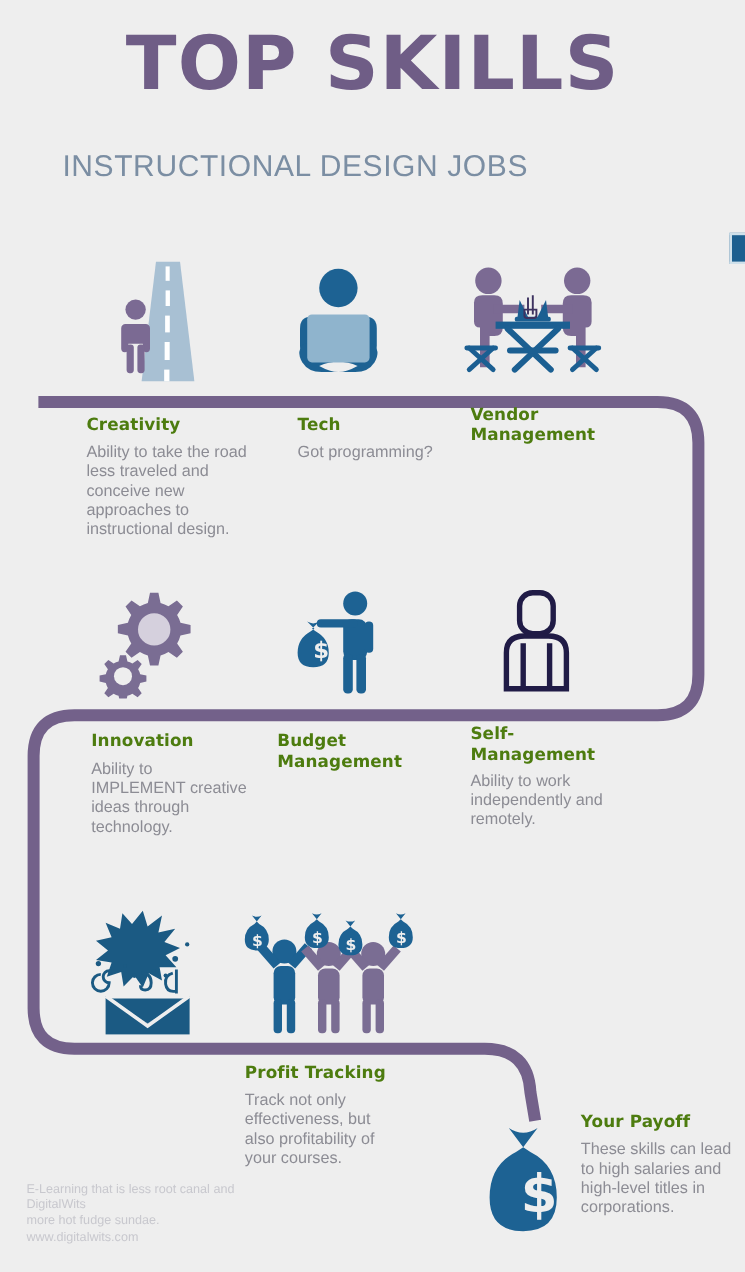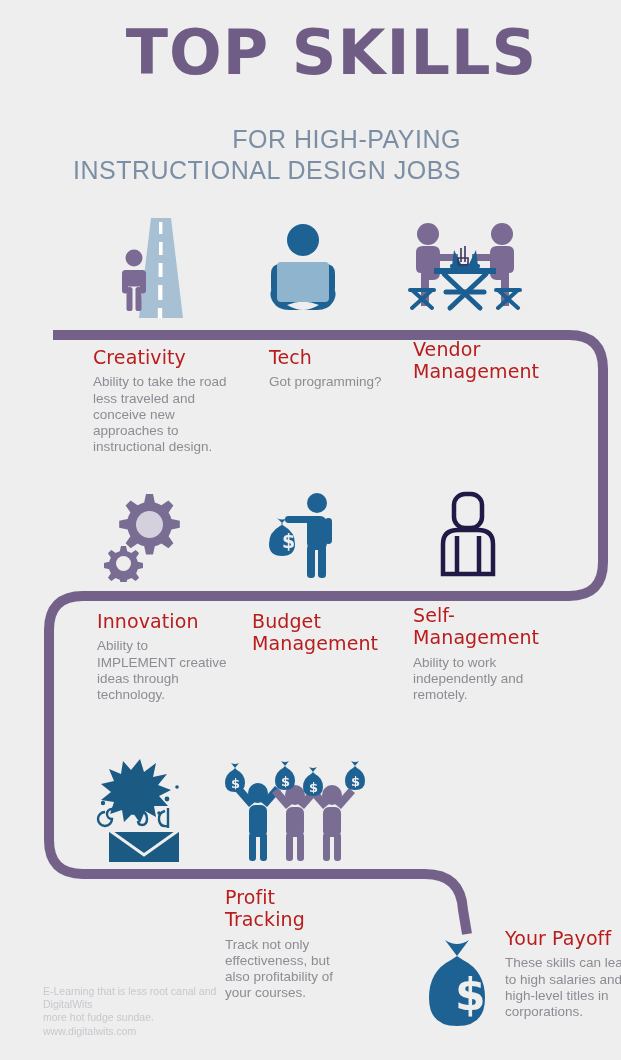--- a/index.html
+++ b/index.html
@@ -2,21 +2,21 @@
 <html><head>
 <meta charset="utf-8">
 <style>
   html,body{margin:0;padding:0;}
   body{
     width:621px;height:1060px;
     background:#eeeeee;
     font-family:"Liberation Sans", sans-serif;
     position:relative;overflow:hidden;
   }
-  .stage{position:absolute;inset:0;width:562px;height:1060px;margin-left:21px;}
+  .stage{position:absolute;inset:0;width:562px;height:1060px;}
 
   
   #title{
     position:absolute;left:0;top:22px;width:621px;
     text-align:center;
     font-family:"DejaVu Sans", sans-serif;
     font-weight:bold;
     font-size:62px;
     letter-spacing:1px;
     color:#6f5d86;
@@ -40,24 +40,24 @@
   #edge-tab{
     position:absolute;left:608px;top:194px;width:13px;height:22px;
     background:#1d5f8f;border:2px solid #cfe0ea;border-right:none;
   }
 
   
   .cell{position:absolute;}
   .cell h3{
     margin:0 0 6px 0;
     font-family:"DejaVu Sans", sans-serif;
-    font-weight:normal;
-    font-size:19px;
+    font-weight:bold;
+    font-size:14px;
     line-height:1.18;
-    color:#b91c1c;
+    color:#4d7c0f;
     letter-spacing:.1px;
   }
   .cell p{
     margin:0;
     font-family:"Liberation Sans", sans-serif;
     font-size:13.5px;
     line-height:1.2;
     color:#8c8c94;
   }
   .icon-box{position:absolute;}
@@ -72,21 +72,20 @@
   #footer span{display:block;}
 </style>
 </head>
 <body>
 
 <div class="stage">
 
   <div id="title">TOP SKILLS</div>
 
   <div id="subtitle">
-    <span class="l1">FOR  HIGH-PAYING</span>
     <span class="l2">INSTRUCTIONAL DESIGN JOBS</span>
   </div>
 
   <div id="edge-tab"></div>
 
   <svg id="snake" viewBox="0 0 621 1060">
     <path d="M 32 335
              L 548 335
              Q 582 335 582 369
              L 582 562

